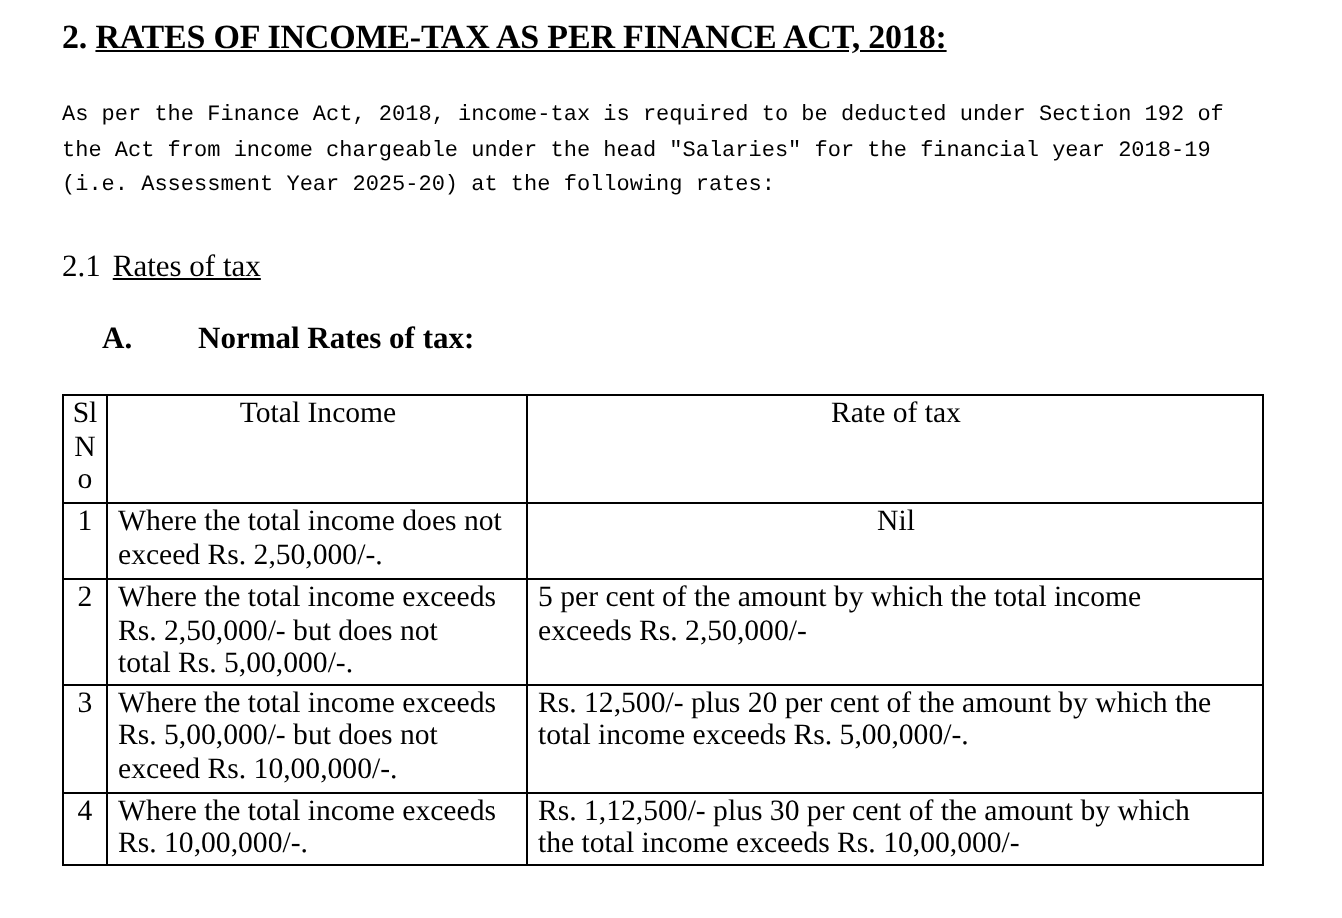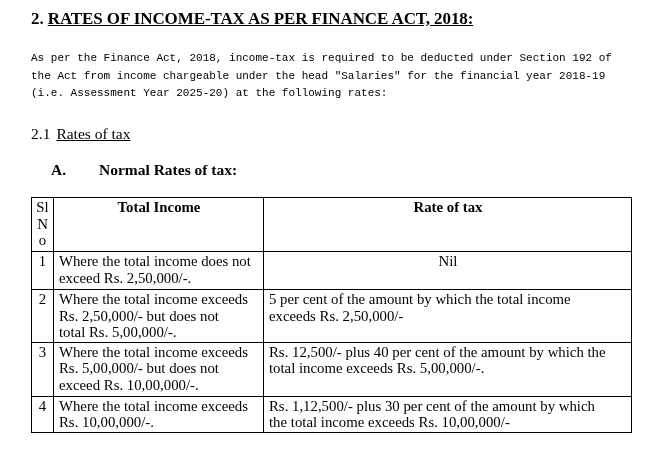--- a/index.html
+++ b/index.html
@@ -10,21 +10,21 @@
   .h1 u { text-decoration:underline; }
   .para { left:31px; top:50px; width:620px; font-size:11px; line-height:17.5px;font-family:Liberation Mono, monospace; }
   .para div { white-space:nowrap; }
   .h2 { left:31px; top:125px; font-size:15.5px; font-weight:normal; white-space:nowrap; }
   .h2 .u { text-decoration:underline; margin-left:6px; }
   .h3 { left:31px; top:161px; font-size:15.5px; font-weight:bold; white-space:nowrap;margin-left:20px; }
   .h3 .lbl { display:inline-block; width:48px; }
   table { position:absolute; left:31px; top:197px; border-collapse:collapse;
           font-size:14.8px; line-height:16.5px;padding-left:32px; }
   td, th { border:1.3px solid #000; vertical-align:top; padding:1px 4px 1px 5px; }
-  th { font-weight:bold; text-align:center; }
+  th { font-weight:normal; text-align:center; }
   .c1 { width:17px; text-align:center; padding:1px 2px; }
   .c2 { width:200px; }
   .c3 { width:358px;margin-top:32px; }
   td div { white-space:nowrap; }
 </style>
 </head>
 <body>
 
 <div class="abs h1">
   <span>2.</span>
@@ -79,21 +79,21 @@
     </td>
   </tr>
   <tr style="height:54px;">
     <td class="c1">3</td>
     <td class="c2">
       <div>Where the total income exceeds</div>
       <div>Rs. 5,00,000/- but does not</div>
       <div>exceed  Rs. 10,00,000/-.</div>
     </td>
     <td class="c3">
-      <div>Rs. 12,500/- plus 40 per cent of the amount by which the</div>
+      <div>Rs. 12,500/- plus 20 per cent of the amount by which the</div>
       <div>total income  exceeds Rs. 5,00,000/-.</div>
     </td>
   </tr>
   <tr style="height:35px;">
     <td class="c1">4</td>
     <td class="c2">
       <div>Where the total income exceeds</div>
       <div>Rs. 10,00,000/-.</div>
     </td>
     <td class="c3">

